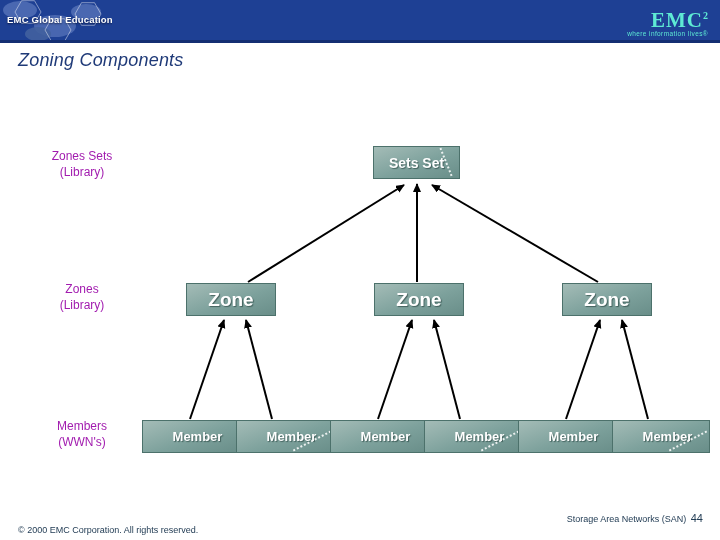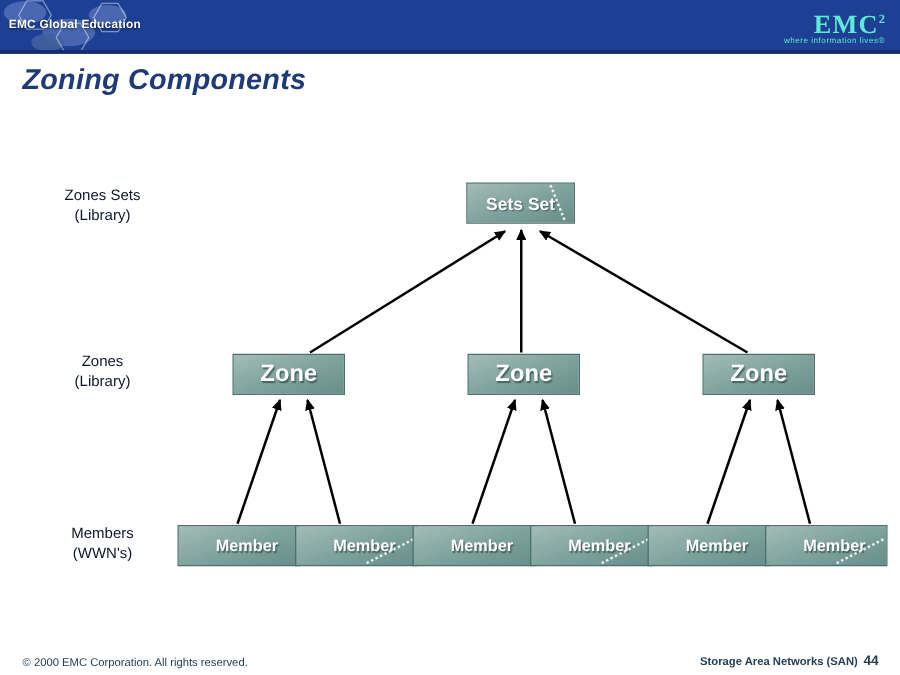--- a/index.html
+++ b/index.html
@@ -20,26 +20,26 @@
   .emc-logo{position:absolute;right:12px;top:6px;text-align:right;color:#5eead4;}
   .emc-word{
     font-family:"Liberation Serif",serif;font-weight:bold;font-size:21px;line-height:20px;
     letter-spacing:1px;
   }
   .emc-word sup{font-size:10px;vertical-align:super;letter-spacing:0;}
   .emc-tagline{font-size:6.5px;letter-spacing:.4px;margin-top:0px;}
   
   .slide-title{
     position:absolute;left:18px;top:50px;margin:0;
-    font-size:23px;font-style:italic;font-weight:bold;color:#1f3a78;letter-spacing:.2px;
+    font-size:18px;font-style:italic;font-weight:normal;color:#1f3a78;letter-spacing:.2px;
   }
   
   .row-label{
     position:absolute;left:22px;width:120px;text-align:center;
-    font-size:12px;line-height:16px;color:#0f172a;
+    font-size:12px;line-height:16px;color:#a21caf;
   }
   .row-label-1{top:148px;}
   .row-label-2{top:281px;}
   .row-label-3{top:418px;}
   
   .node{
     position:absolute;height:33px;box-sizing:border-box;
     background:linear-gradient(160deg,#a4bcb7 0%,#7da19c 55%,#698e89 100%);
     border:1px solid #4c716b;
     display:flex;align-items:center;justify-content:center;
@@ -59,21 +59,21 @@
   .deco-steep{width:30px;right:-2px;top:14px;transform:rotate(68deg);}
   .deco-rise{width:42px;right:0px;bottom:10px;transform:rotate(-27deg);}
   
   .arrows{position:absolute;left:0;top:0;width:720px;height:540px;pointer-events:none;}
   .arrows line{stroke:#000;stroke-width:2;}
   
   .footer-left{
     position:absolute;left:18px;top:525px;font-size:9px;color:#233d55;
   }
   .footer-right{
-    position:absolute;right:17px;top:523px;font-size:9px;color:#233d55;text-align:center;font-weight:bold;
+    position:absolute;right:17px;top:512px;font-size:9px;color:#233d55;text-align:center;
   }
   .footer-right .page-number{font-size:11px;margin-left:2px;}
 </style>
 </head>
 <body>
 
 <div class="header-bar">
   <div class="map-graphic">
     <svg width="112" height="40" viewBox="0 0 112 40">
       <ellipse cx="20" cy="10" rx="17" ry="9" fill="#4d6ab2" opacity="0.95"></ellipse>

